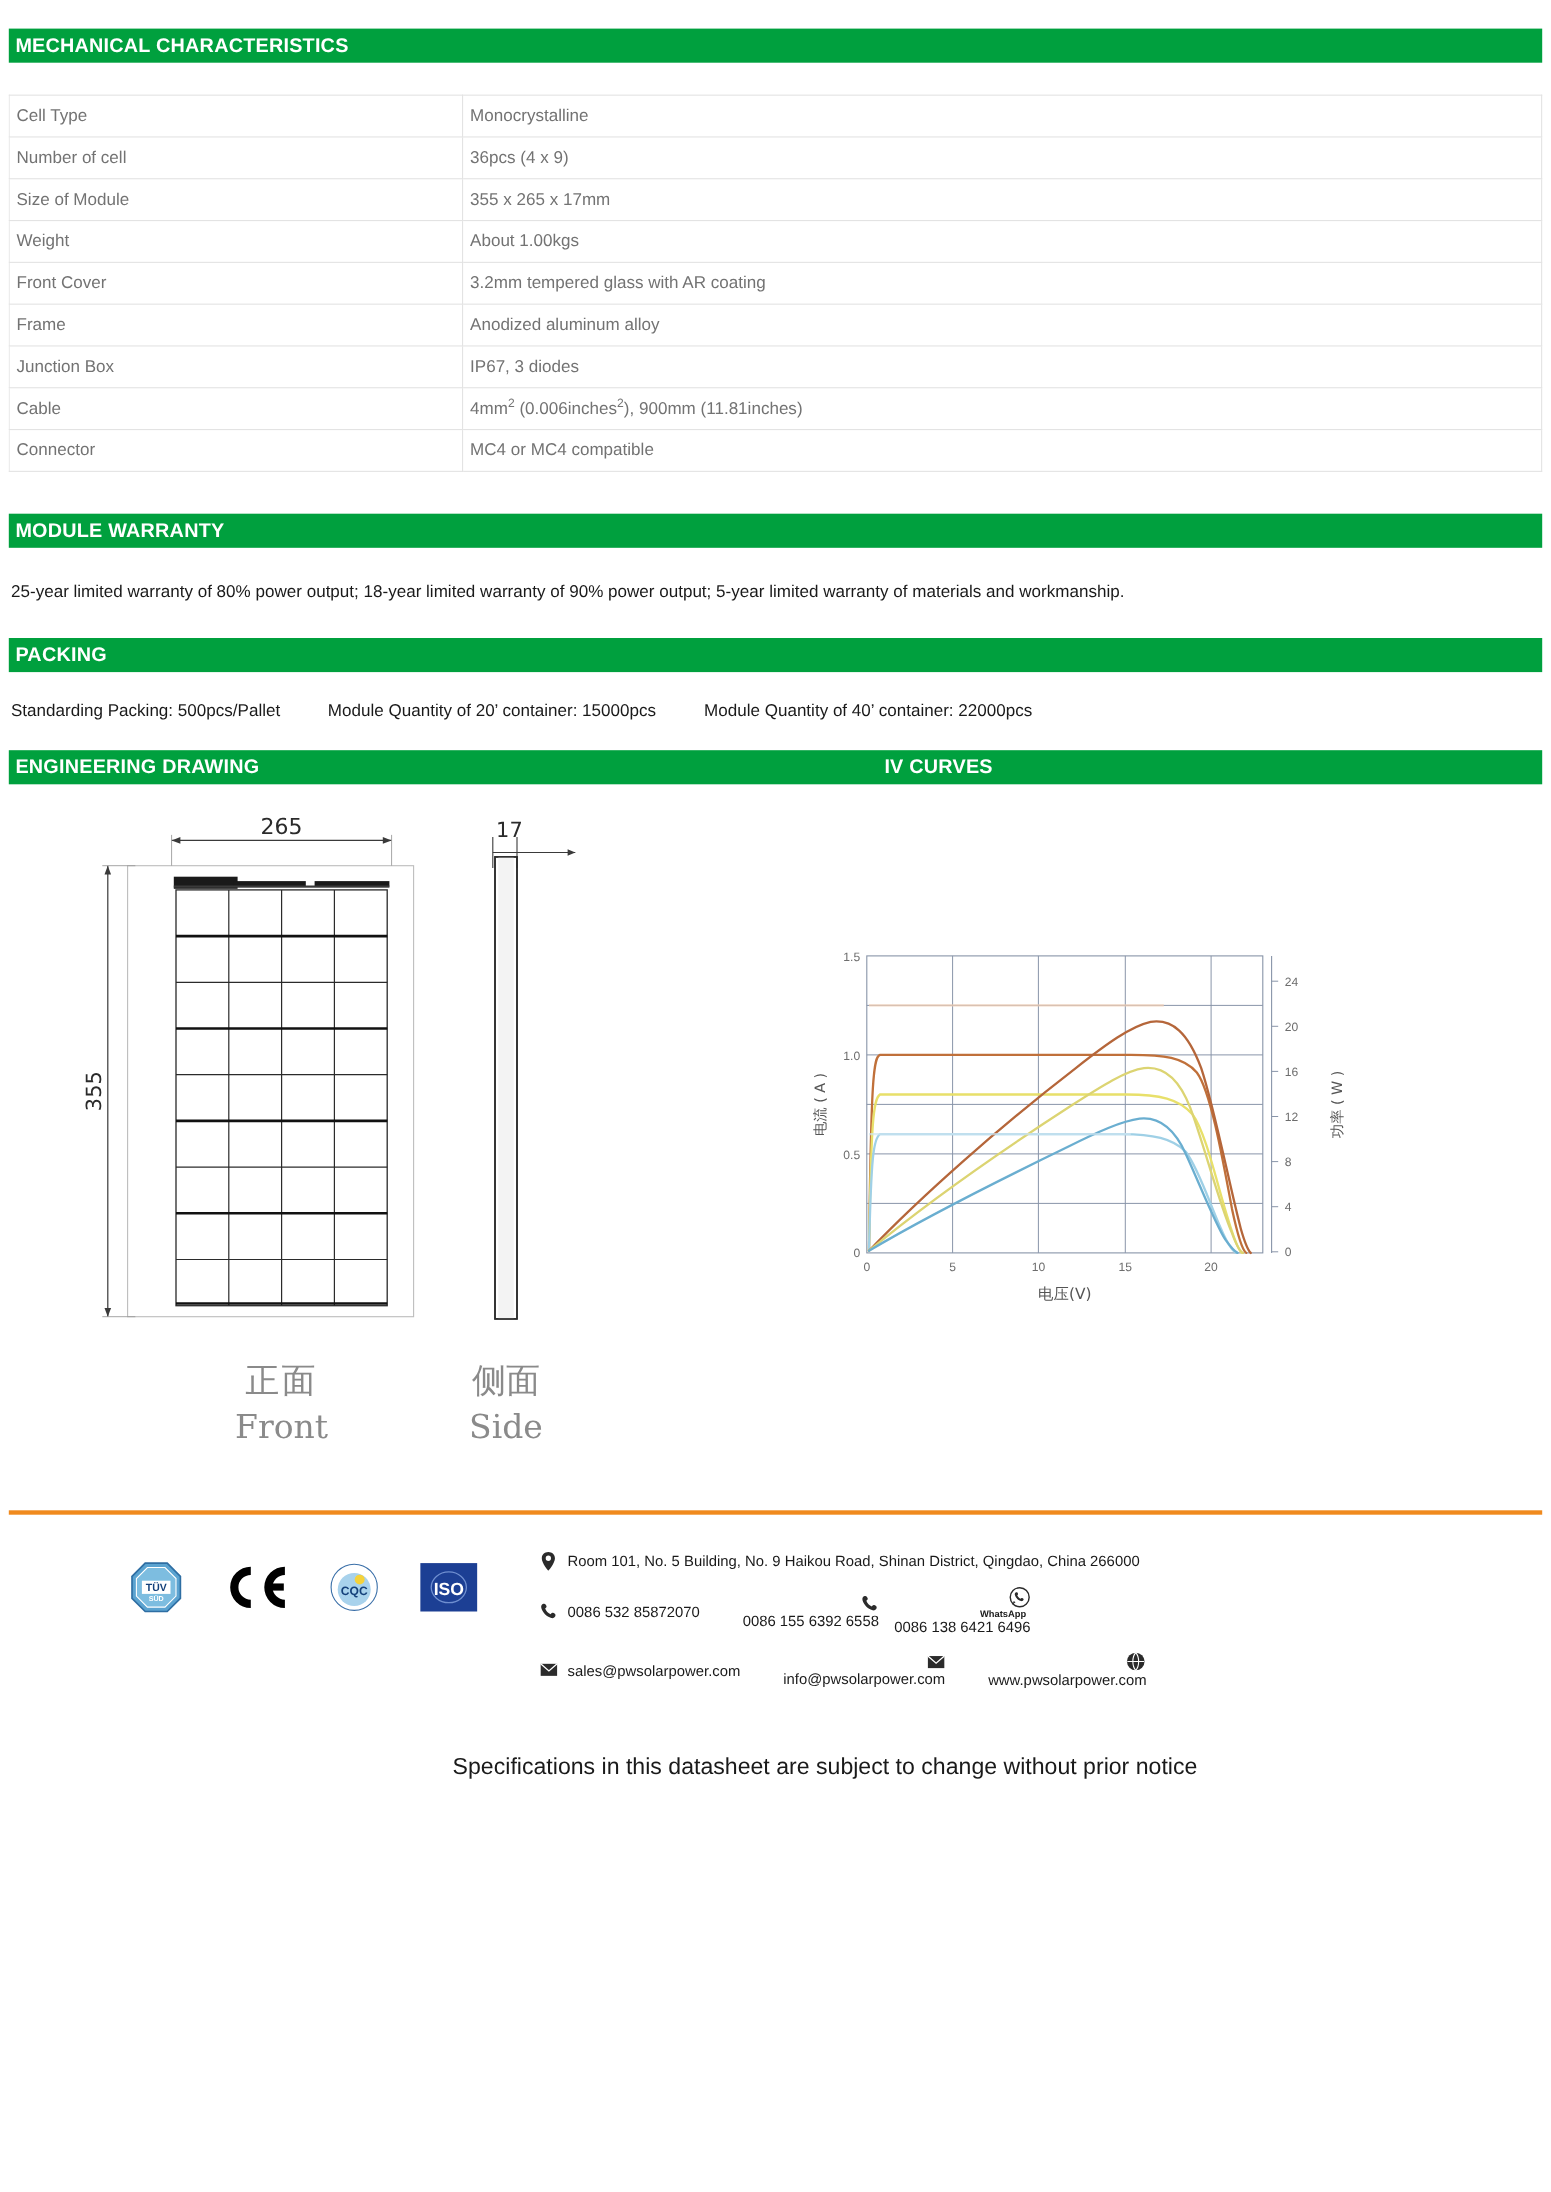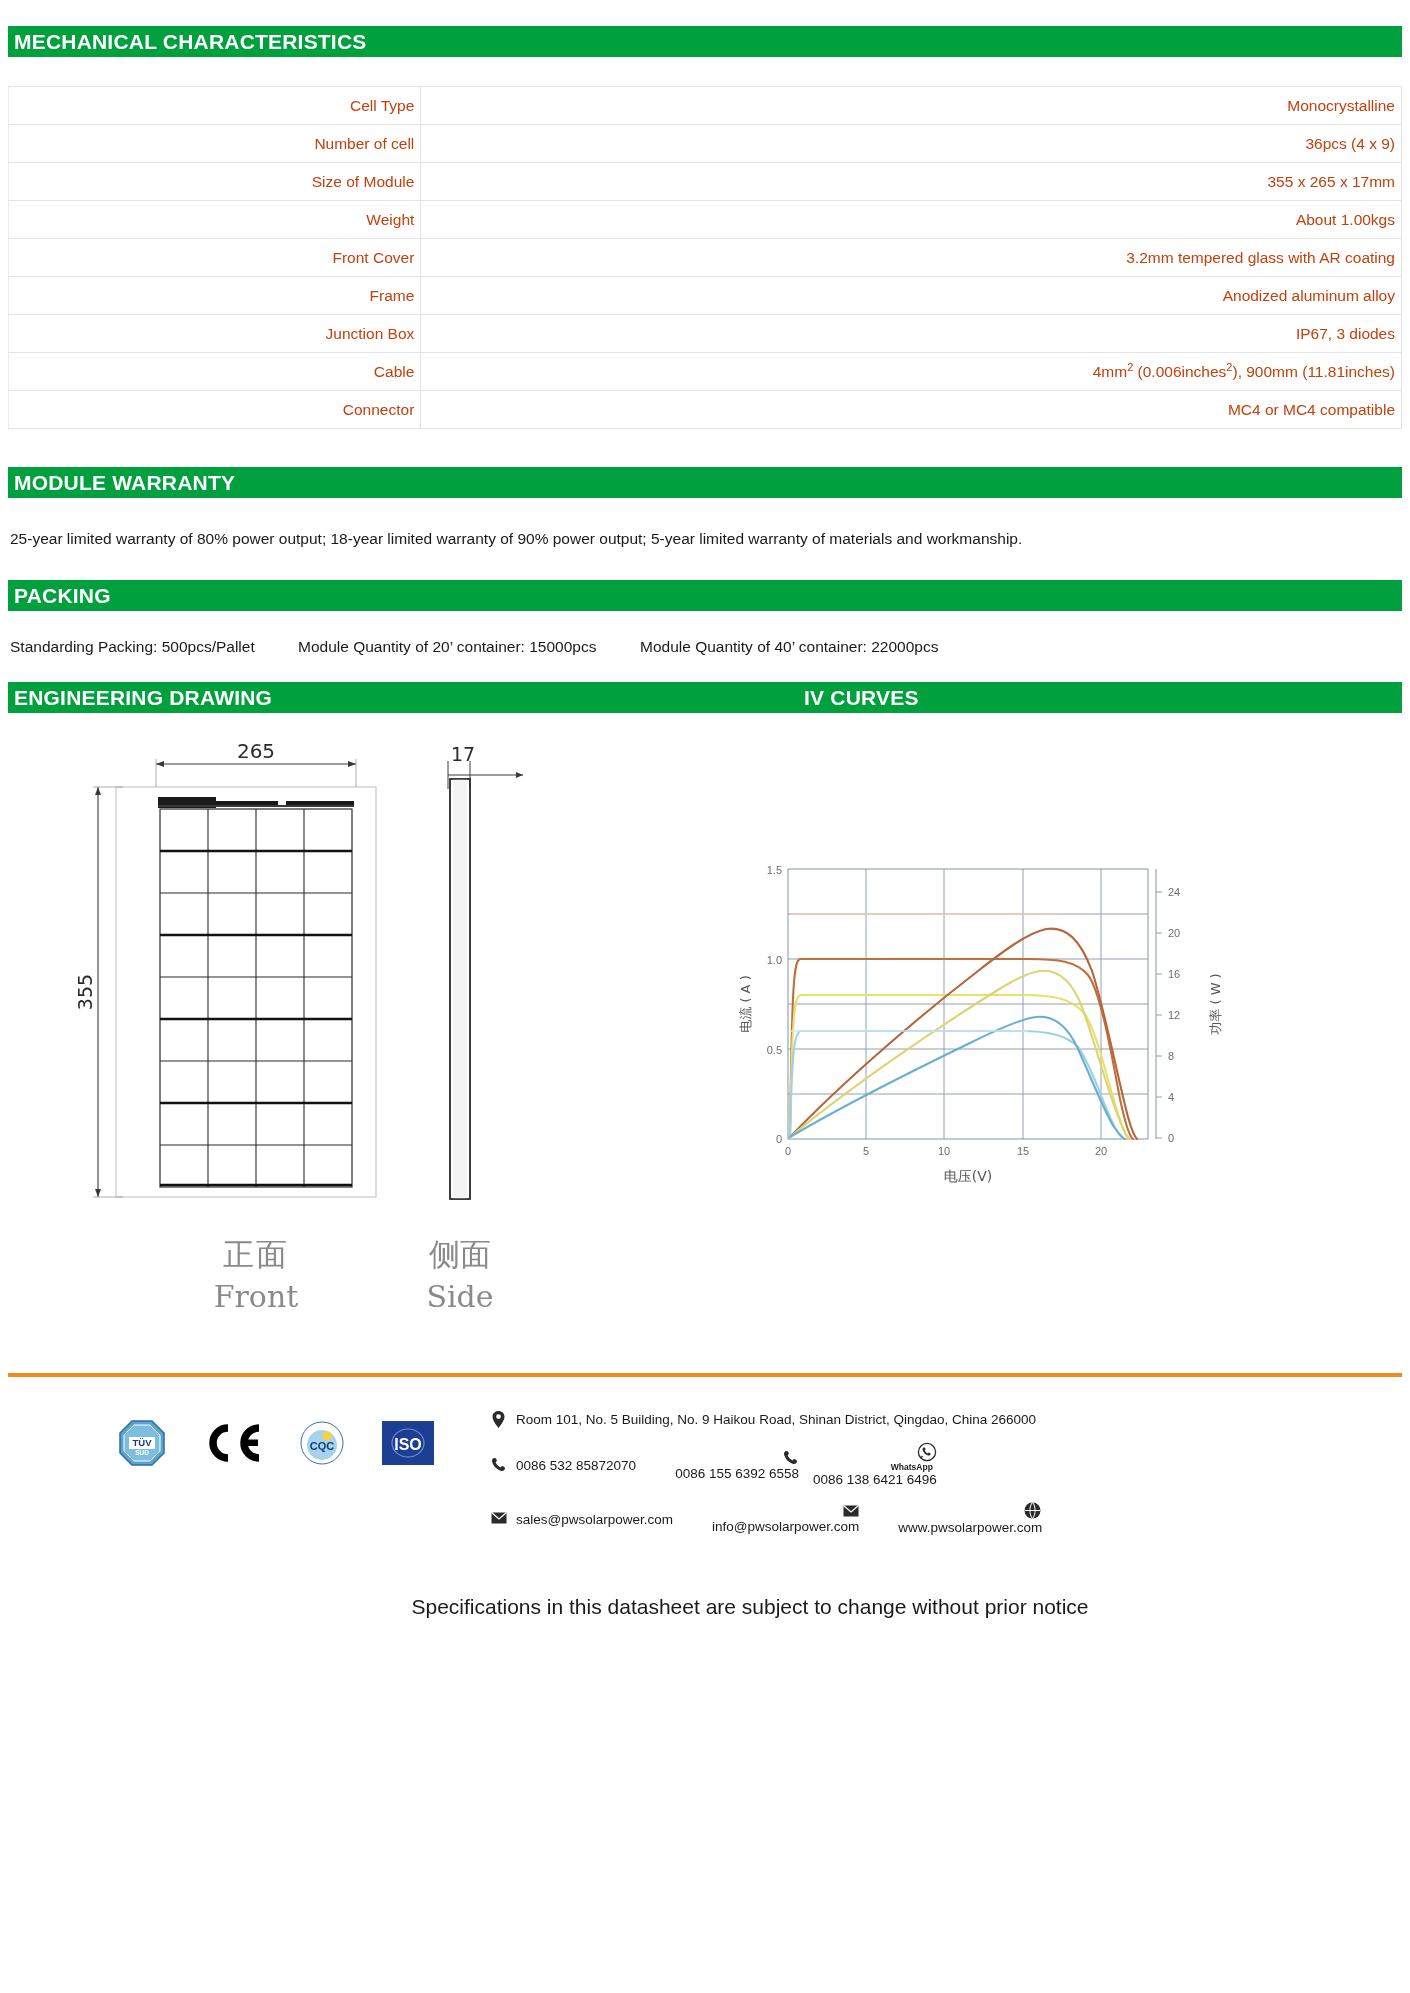--- a/index.html
+++ b/index.html
@@ -12,21 +12,21 @@
     color: #1a1a1a;
     position: relative;
     overflow: hidden;
   }
   .page { position: relative; width: 1410px; height: 1993px; padding: 0 8px; }
 
   
   .bar {
     background: #00a03e;
     color: #ffffff;
-    font-size: 21px;
+    font-size: 18px;
     font-weight: bold;
     letter-spacing: 0.2px;
     height: 31px;
     line-height: 31px;
     padding-left: 6px;
     margin: 0;
     position: relative;
   }
   .bar-split { display: flex; }
   .bar-split .seg-left { width: 790px; }
@@ -35,23 +35,23 @@
   
   table.mech {
     width: 100%;
     border-collapse: collapse;
     margin-top: 29px;
     font-size: 15.5px;
   }
   table.mech td {
     border: 1px solid #e3e3e3;
     height: 38px;
-    text-align: right;
+    text-align: left;
     padding: 2px 6px;
-    color: #c2410c;
+    color: #737373;
   }
   table.mech td.k { width: 29.6%; }
   table.mech td.v { width: 70.4%; }
   table.mech tr td:first-child { border-left: 1px solid #ececec; }
   sup { font-size: 11px; vertical-align: super; }
 
   
   .para {
     font-size: 15.5px;
     line-height: 26px;

